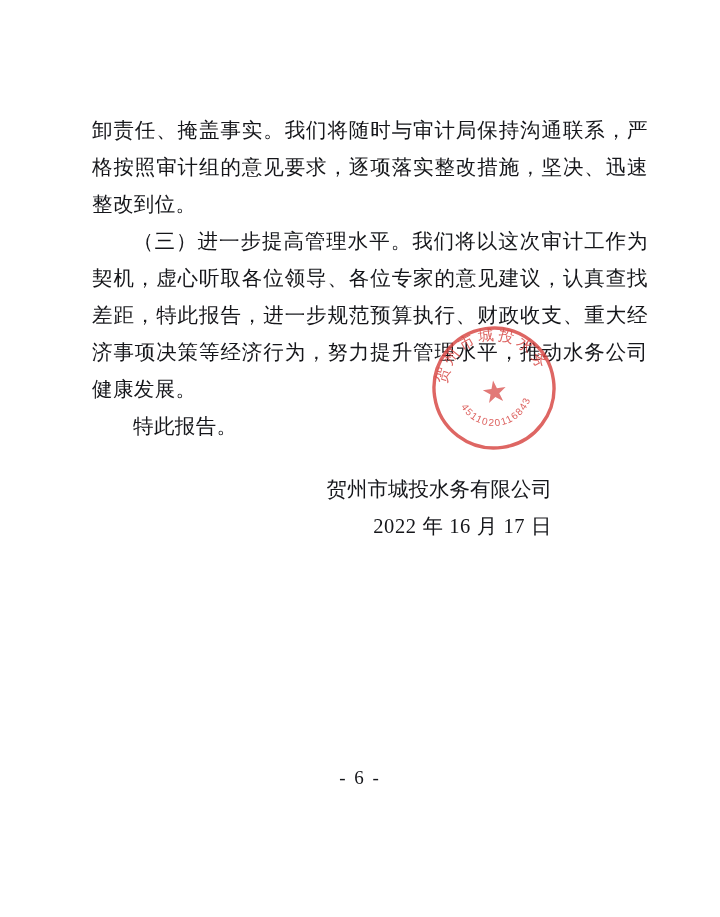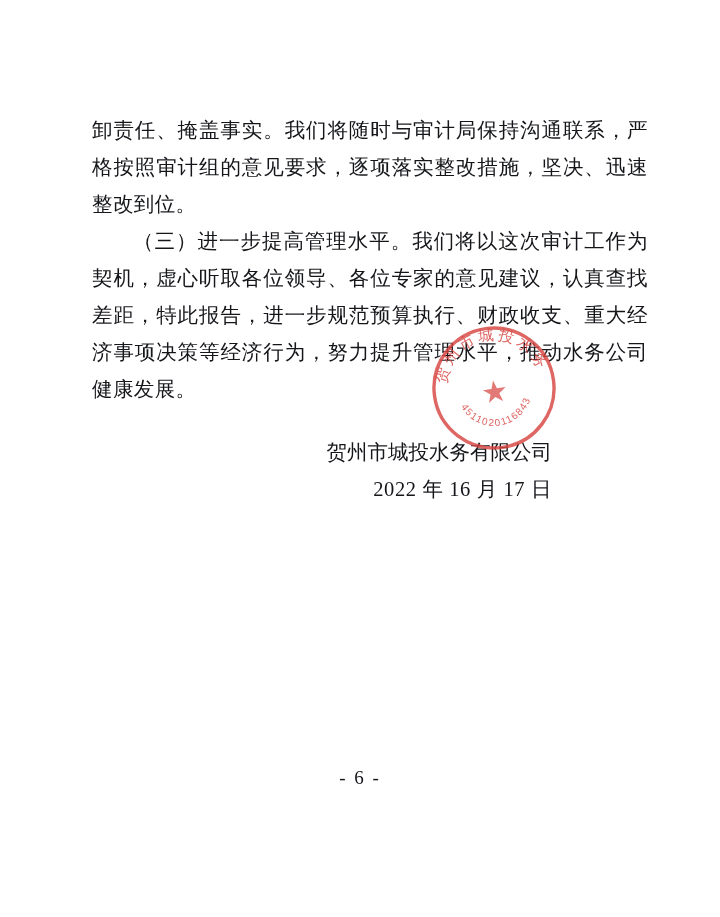--- a/index.html
+++ b/index.html
@@ -93,20 +93,21 @@
   }
 </style>
 </head>
 <body>
 
 <div class="page">
 
   <div class="body-text">
     <p class="para">卸责任、掩盖事实。我们将随时与审计局保持沟通联系，严格按照审计组的意见要求，逐项落实整改措施，坚决、迅速整改到位。</p>
     <p class="para indent">（三）进一步提高管理水平。我们将以这次审计工作为契机，虚心听取各位领导、各位专家的意见建议，认真查找差距，特此报告，进一步规范预算执行、财政收支、重大经济事项决策等经济行为，努力提升管理水平，推动水务公司健康发展。</p>
+    <p class="para indent">特此报告。</p>
   </div>
 
   <div class="signature-block">
     <span class="sig-line">贺州市城投水务有限公司</span>
     <span class="sig-date">2022 年 16 月 17 日</span>
   </div>
 
   <div class="seal">
     <svg viewBox="0 0 132 132" xmlns="http://www.w3.org/2000/svg">
       <defs>

